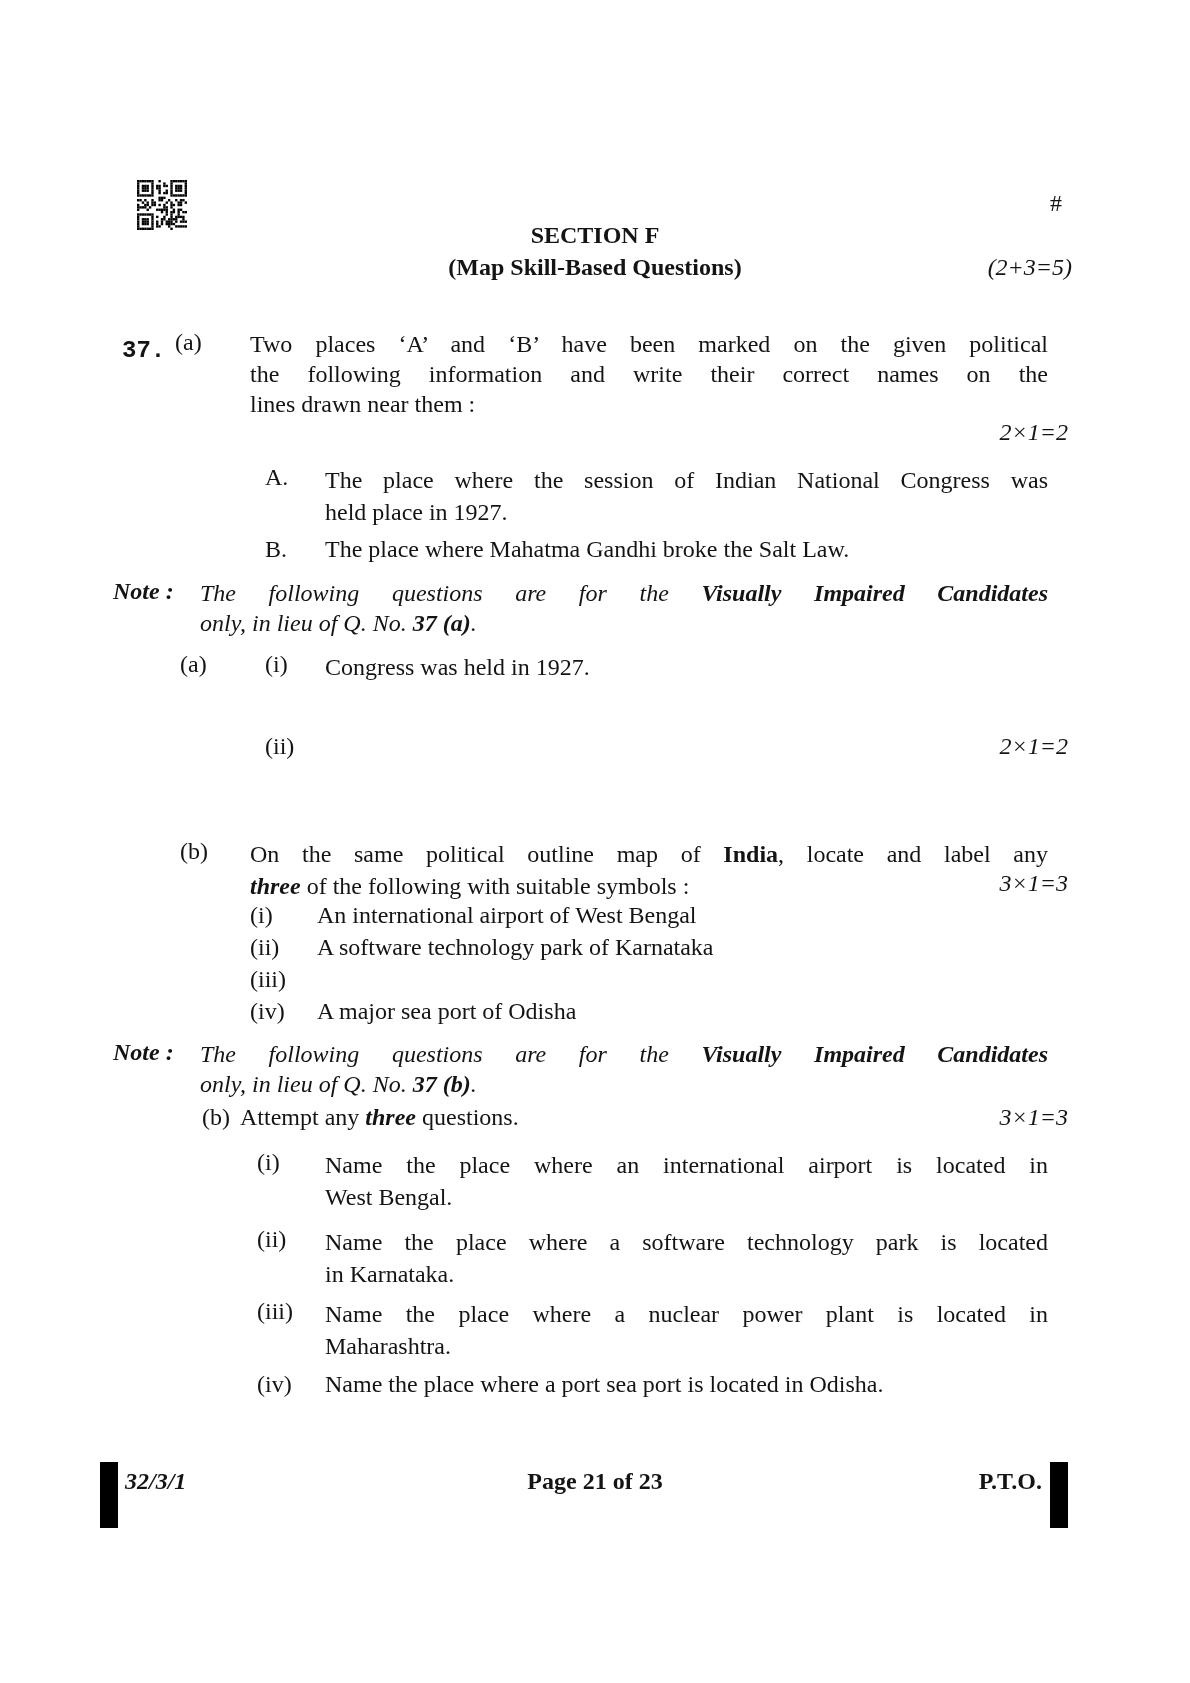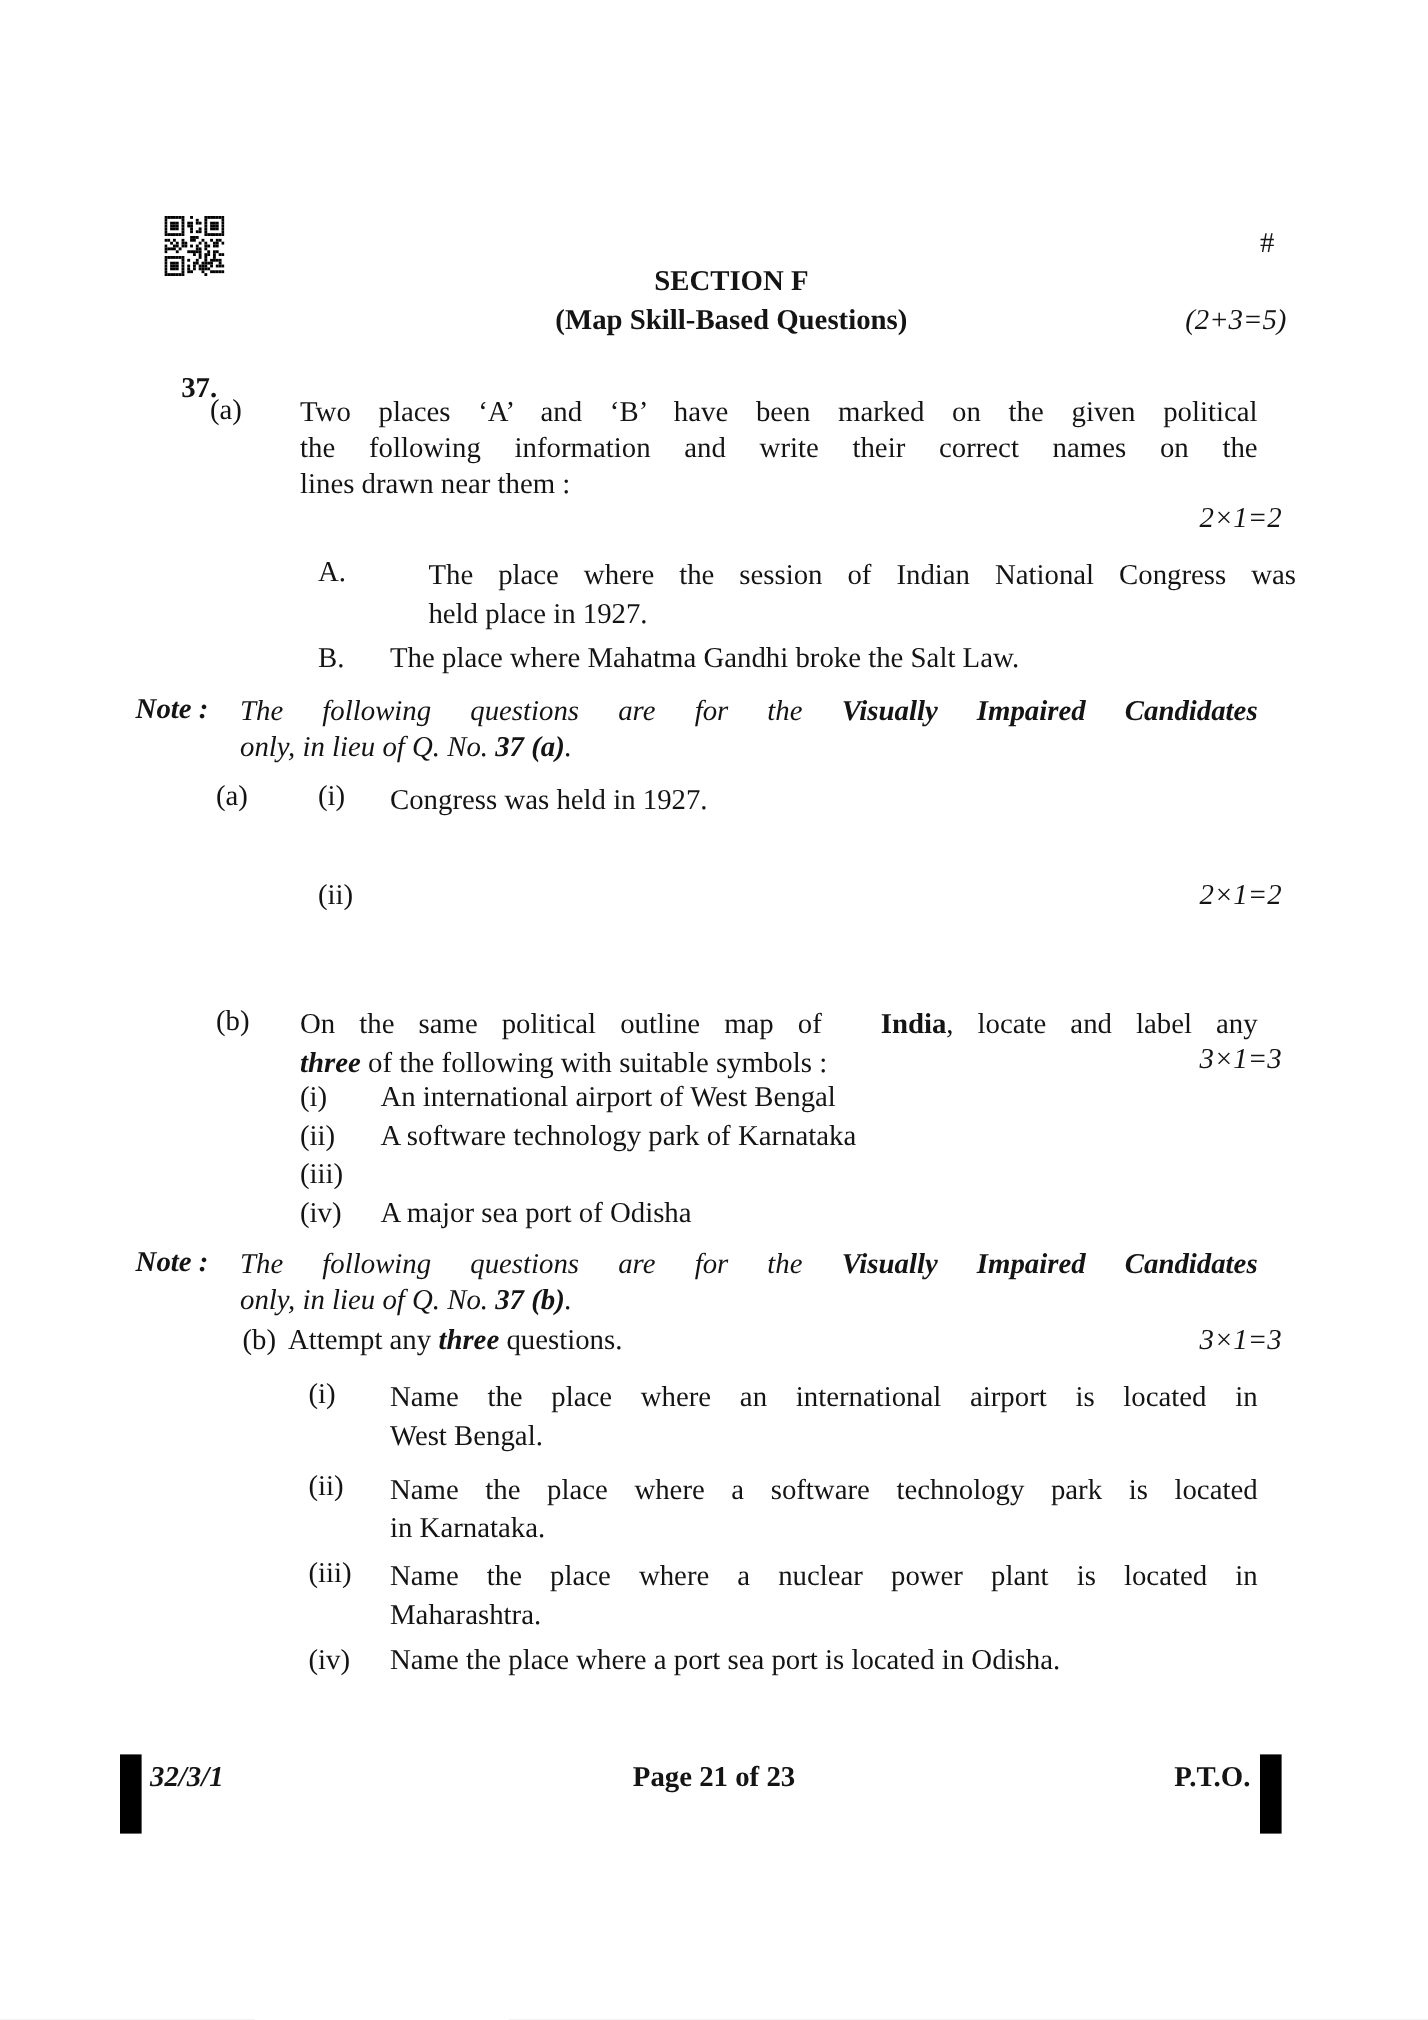--- a/index.html
+++ b/index.html
@@ -7,21 +7,21 @@
     position:relative;
     width:1190px;height:1683px;
     background:#ffffff;
     font-family:"Liberation Serif", serif;
     color:#141414;
     font-size:24px;
     margin:0 auto;
     overflow:hidden;
   }
   .abs{position:absolute;}
-  .b{font-weight:bold;margin-left:29px;}
+  .b{font-weight:bold;}
   .i{font-style:italic;}
   .bi{font-weight:bold;font-style:italic;}
   .center{left:0;right:0;text-align:center;}
   .para{line-height:30px;}
   .lh32{line-height:32px;}
   .jline{text-align:justify;text-align-last:justify;}
   .marks{right:122px;font-style:italic;}
   .qr{width:50px;height:50px;}
   .qr svg{width:100%;height:100%;display:block;}
   .fbar{width:18px;height:66px;background:#000;}
@@ -246,31 +246,31 @@
         <rect x="20" y="19" width="1" height="1"></rect>
         <rect x="14" y="20" width="1" height="1"></rect>
       </svg>
   </div>
   <div class="abs" style="right:128px;top:190px;">#</div>
 
   <div class="abs center b" style="top:222px;">SECTION F</div>
   <div class="abs center b" style="top:254px;">(Map Skill-Based Questions)</div>
   <div class="abs i" style="right:118px;top:254px;">(2+3=5)</div>
 
-  <div class="abs b" style="left:122px;top:311px;">37.</div>
+  <div class="abs b" style="left:122px;top:337px;font-family:Liberation Mono, monospace;">37.</div>
   <div class="abs" style="left:175px;top:329px;">(a)</div>
   <div class="abs para" style="left:250px;top:329px;width:798px;">
     <div class="jline">Two places ‘A’ and ‘B’ have been marked on the given political</div>
     <div class="jline">the following information and write their correct names on the</div>
     <div>lines drawn near them :</div>
   </div>
   <div class="abs marks" style="top:419px;">2×1=2</div>
 
   <div class="abs" style="left:265px;top:464px;">A.</div>
-  <div class="abs lh32" style="left:325px;top:464px;width:723px;margin-left:32px;">
+  <div class="abs lh32" style="left:325px;top:464px;width:723px;">
     <div class="jline">The place where the session of Indian National Congress was</div>
     <div>held place in 1927.</div>
   </div>
 
   <div class="abs" style="left:265px;top:536px;">B.</div>
   <div class="abs" style="left:325px;top:536px;">The place where Mahatma Gandhi broke the Salt Law.</div>
 
   <div class="abs bi" style="left:113px;top:578px;">Note :</div>
   <div class="abs para i" style="left:200px;top:578px;width:848px;">
     <div class="jline"><span>The following questions are for the </span><span class="bi">Visually Impaired Candidates</span></div>

